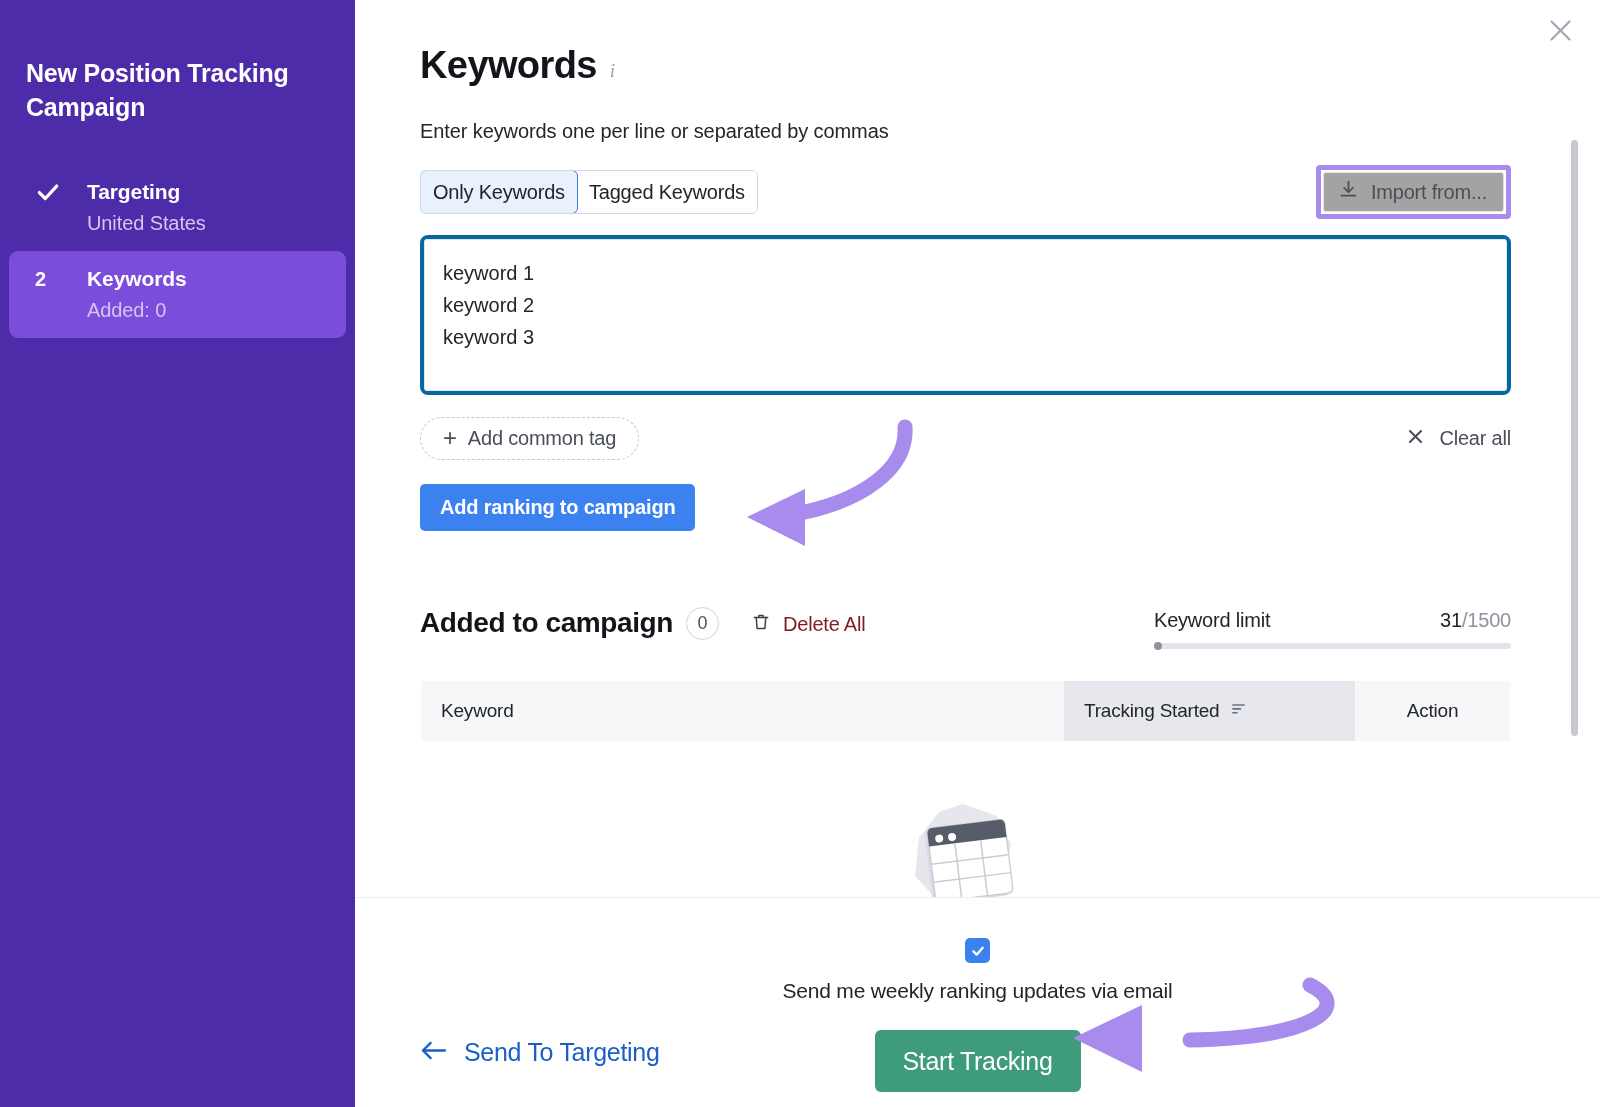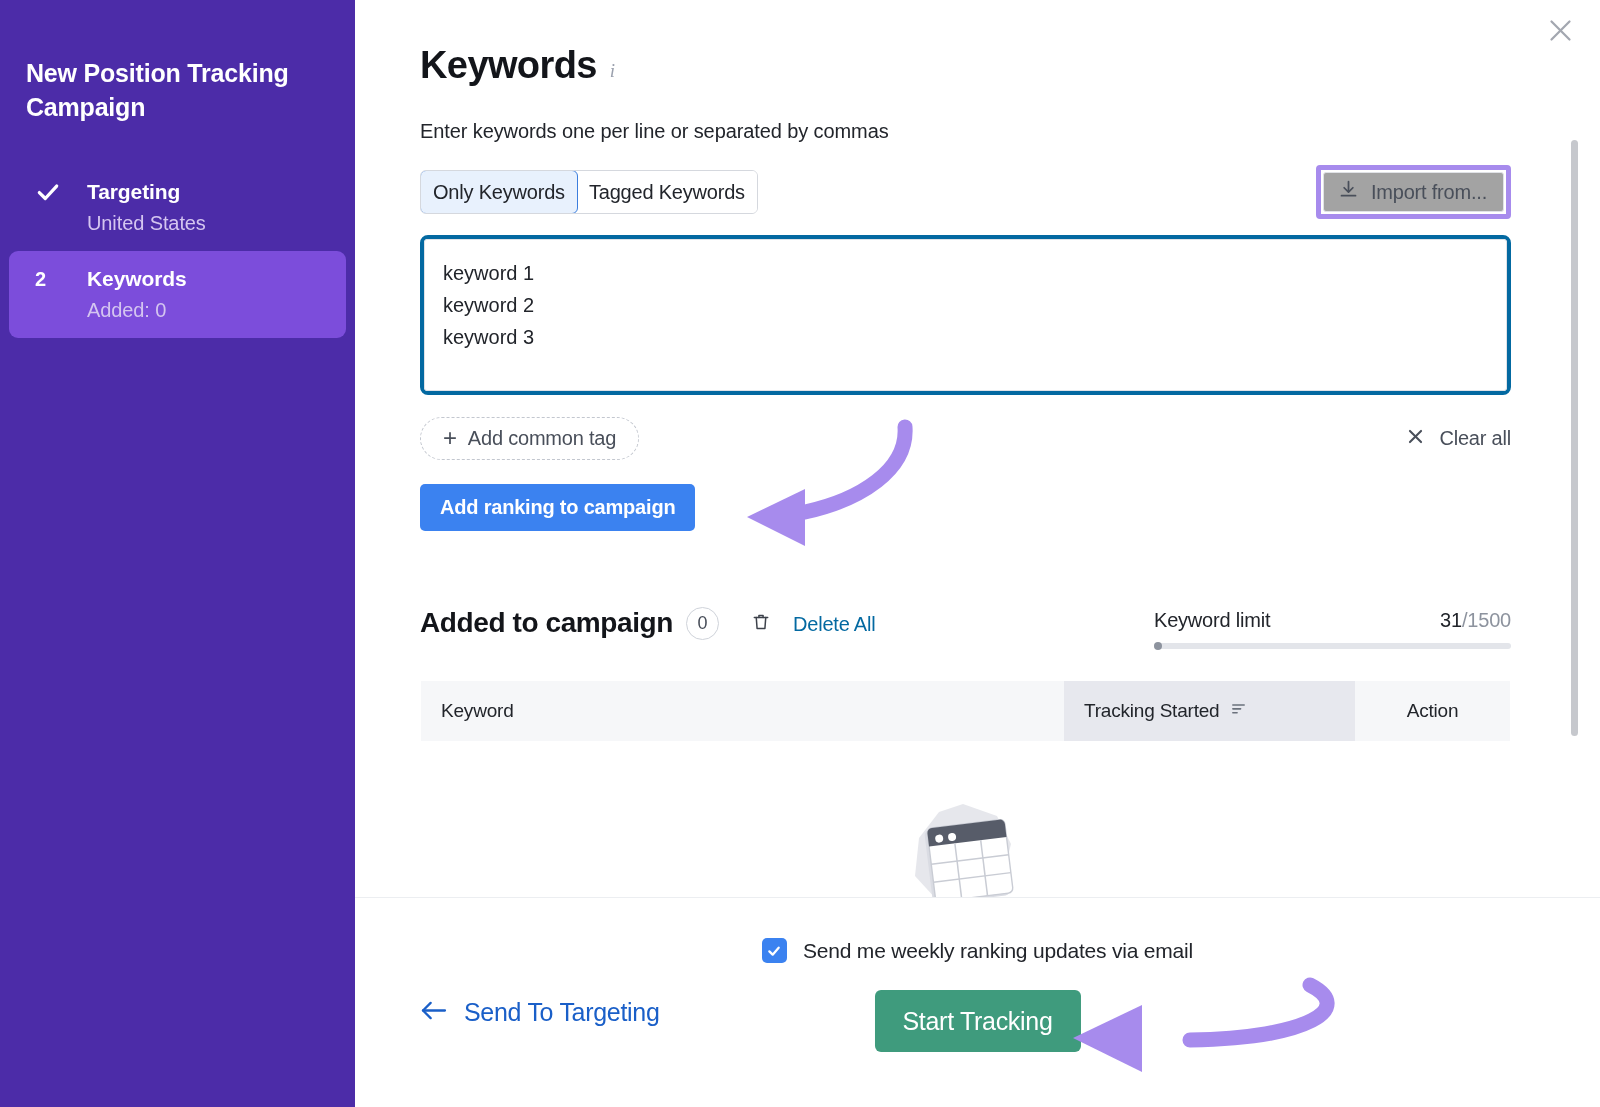--- a/index.html
+++ b/index.html
@@ -262,23 +262,23 @@
     width: 33px; height: 33px;
     border: 1px solid #cfd3da;
     border-radius: 50%;
     font-size: 18px;
     color: #494f5a;
     margin-left: 13px;
   }
   .delete-all {
     display: inline-flex;
     align-items: center;
-    gap: 22px;
-    font-size: 20px;
-    color: #0369a1;
+    gap: 12px;
+    font-size: 20px;
+    color: #7f1d1d;
     margin-left: 32px;
     margin-top: 4px;
     cursor: pointer;
     letter-spacing: -0.2px;
   }
   .kw-limit {
     margin-left: auto;
     width: 357px;
     padding-top: 2px;
   }
@@ -353,20 +353,21 @@
   }
   .footer-check {
     display: flex;
     align-items: center;
     justify-content: center;
     gap: 16px;
     padding-top: 40px;
     font-size: 21px;
     color: #22252b;
     letter-spacing: -0.2px;
+    flex-direction: column;
   }
   .chk {
     width: 25px; height: 25px;
     background: #3b82f0;
     border-radius: 5px;
     display: flex;
     align-items: center;
     justify-content: center;
     cursor: pointer;
   }

